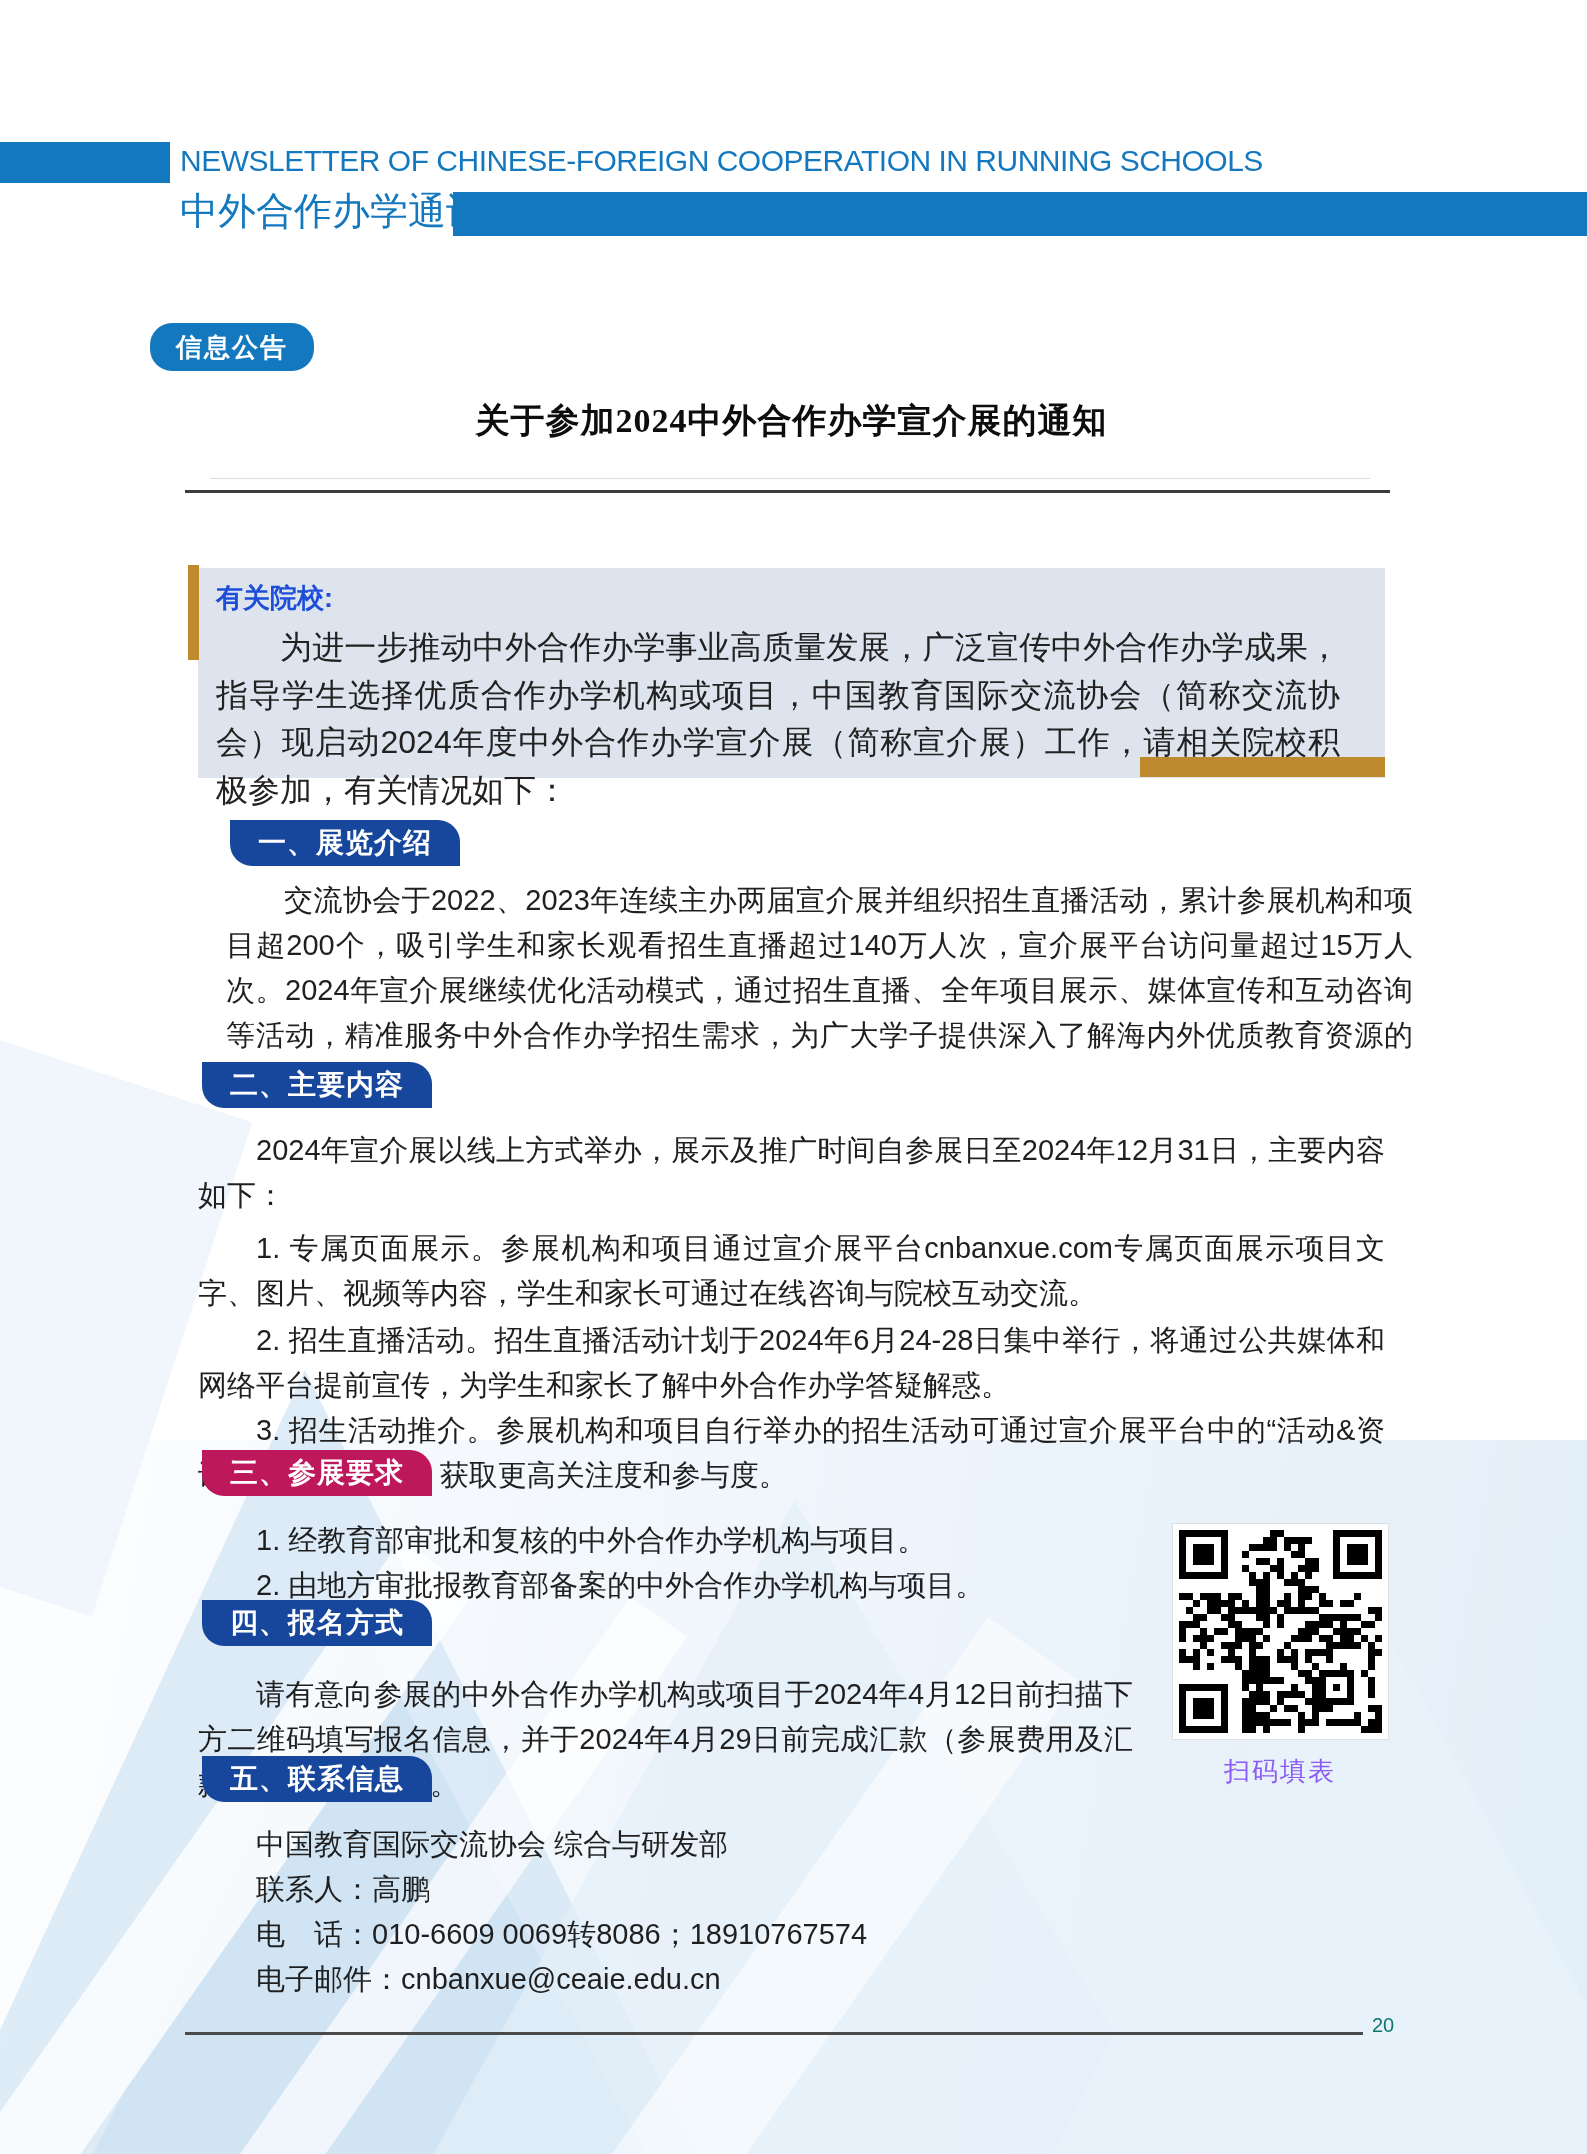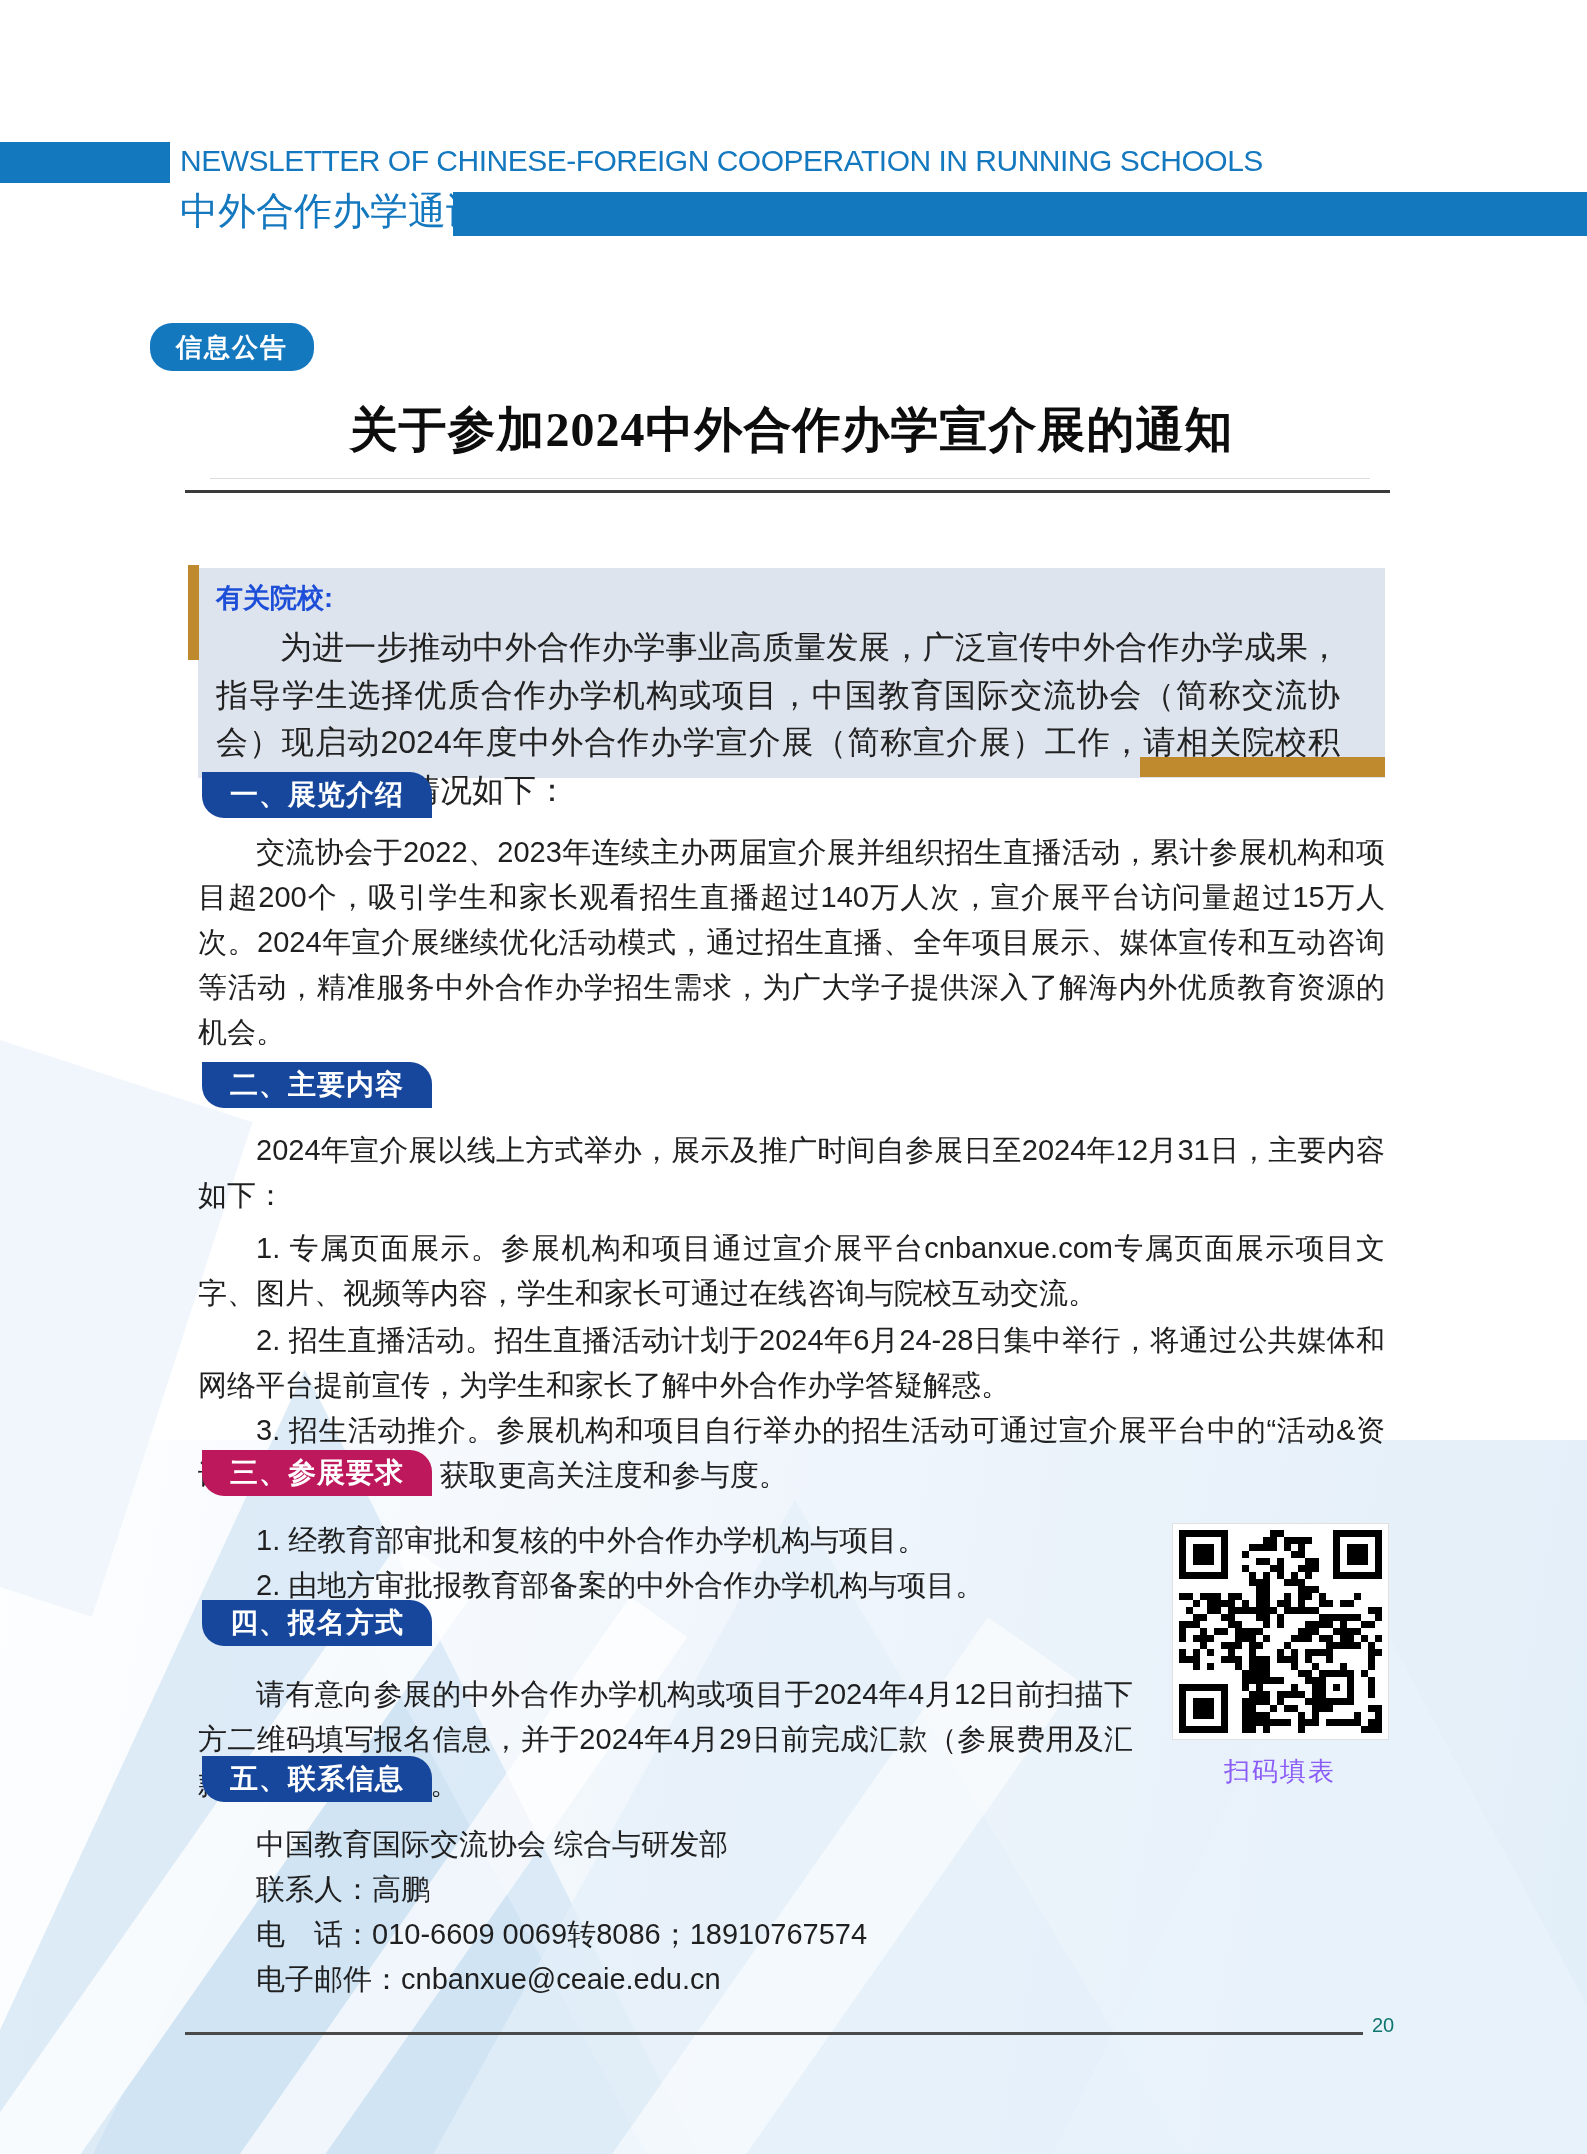--- a/index.html
+++ b/index.html
@@ -41,21 +41,21 @@
   
   .category-badge{
     left:150px;top:323px;height:48px;line-height:48px;
     padding:0 26px;border-radius:22px;
     color:#ffffff;font-size:26px;font-weight:bold;letter-spacing:2px;
   }
   .doc-title{
     left:198px;top:398px;width:1187px;margin:0;
     text-align:center;
     font-family:"Liberation Serif","DejaVu Serif",serif;
-    font-weight:bold;font-size:48px;letter-spacing:1px;color:#0d0d0d;
+    font-weight:bold;font-size:34px;letter-spacing:1px;color:#0d0d0d;
   }
   .title-hairline{left:210px;top:478px;width:1160px;height:1px;background:#dcdcdc;}
   .title-rule{left:185px;top:490px;width:1205px;height:3px;background:#3b3b3b;}
 
   
   .intro-box{left:198px;top:568px;width:1187px;height:210px;}
   .intro-box > *{position:absolute;}
   .gold-bar-left{left:-10px;top:-3px;width:11px;height:95px;}
   .intro-label{left:18px;top:12px;font-size:27px;font-weight:bold;}
   .intro-para{
@@ -77,21 +77,21 @@
   .para{text-indent:2em;text-align:justify;}
   .sec1-para{margin-top:12px !important;}
   .sec2-p1{margin-top:20px !important;}
   .sec2-p2{margin-top:8px !important;}
   .sec2-p3{margin-top:2px !important;}
   .sec3-p1{margin-top:22px !important;}
   .sec4-para{margin-top:26px !important;max-width:935px;}
   .contact{padding-left:58px;}
   .contact-first{margin-top:20px !important;}
 
-  #sec1{top:772px;}
+  #sec1{top:820px;margin-left:28px;}
   #sec2{top:1062px;}
   #sec3{top:1450px;}
   #sec4{top:1600px;}
   #sec5{top:1756px;}
 
   
   .qr-figure{left:1170px;top:1523px;width:220px;margin:0;text-align:center;}
   #qr-box{
     width:203px;height:203px;margin:0 auto;
     background:#ffffff;border:1px solid #e0e0e0;padding:6px;

